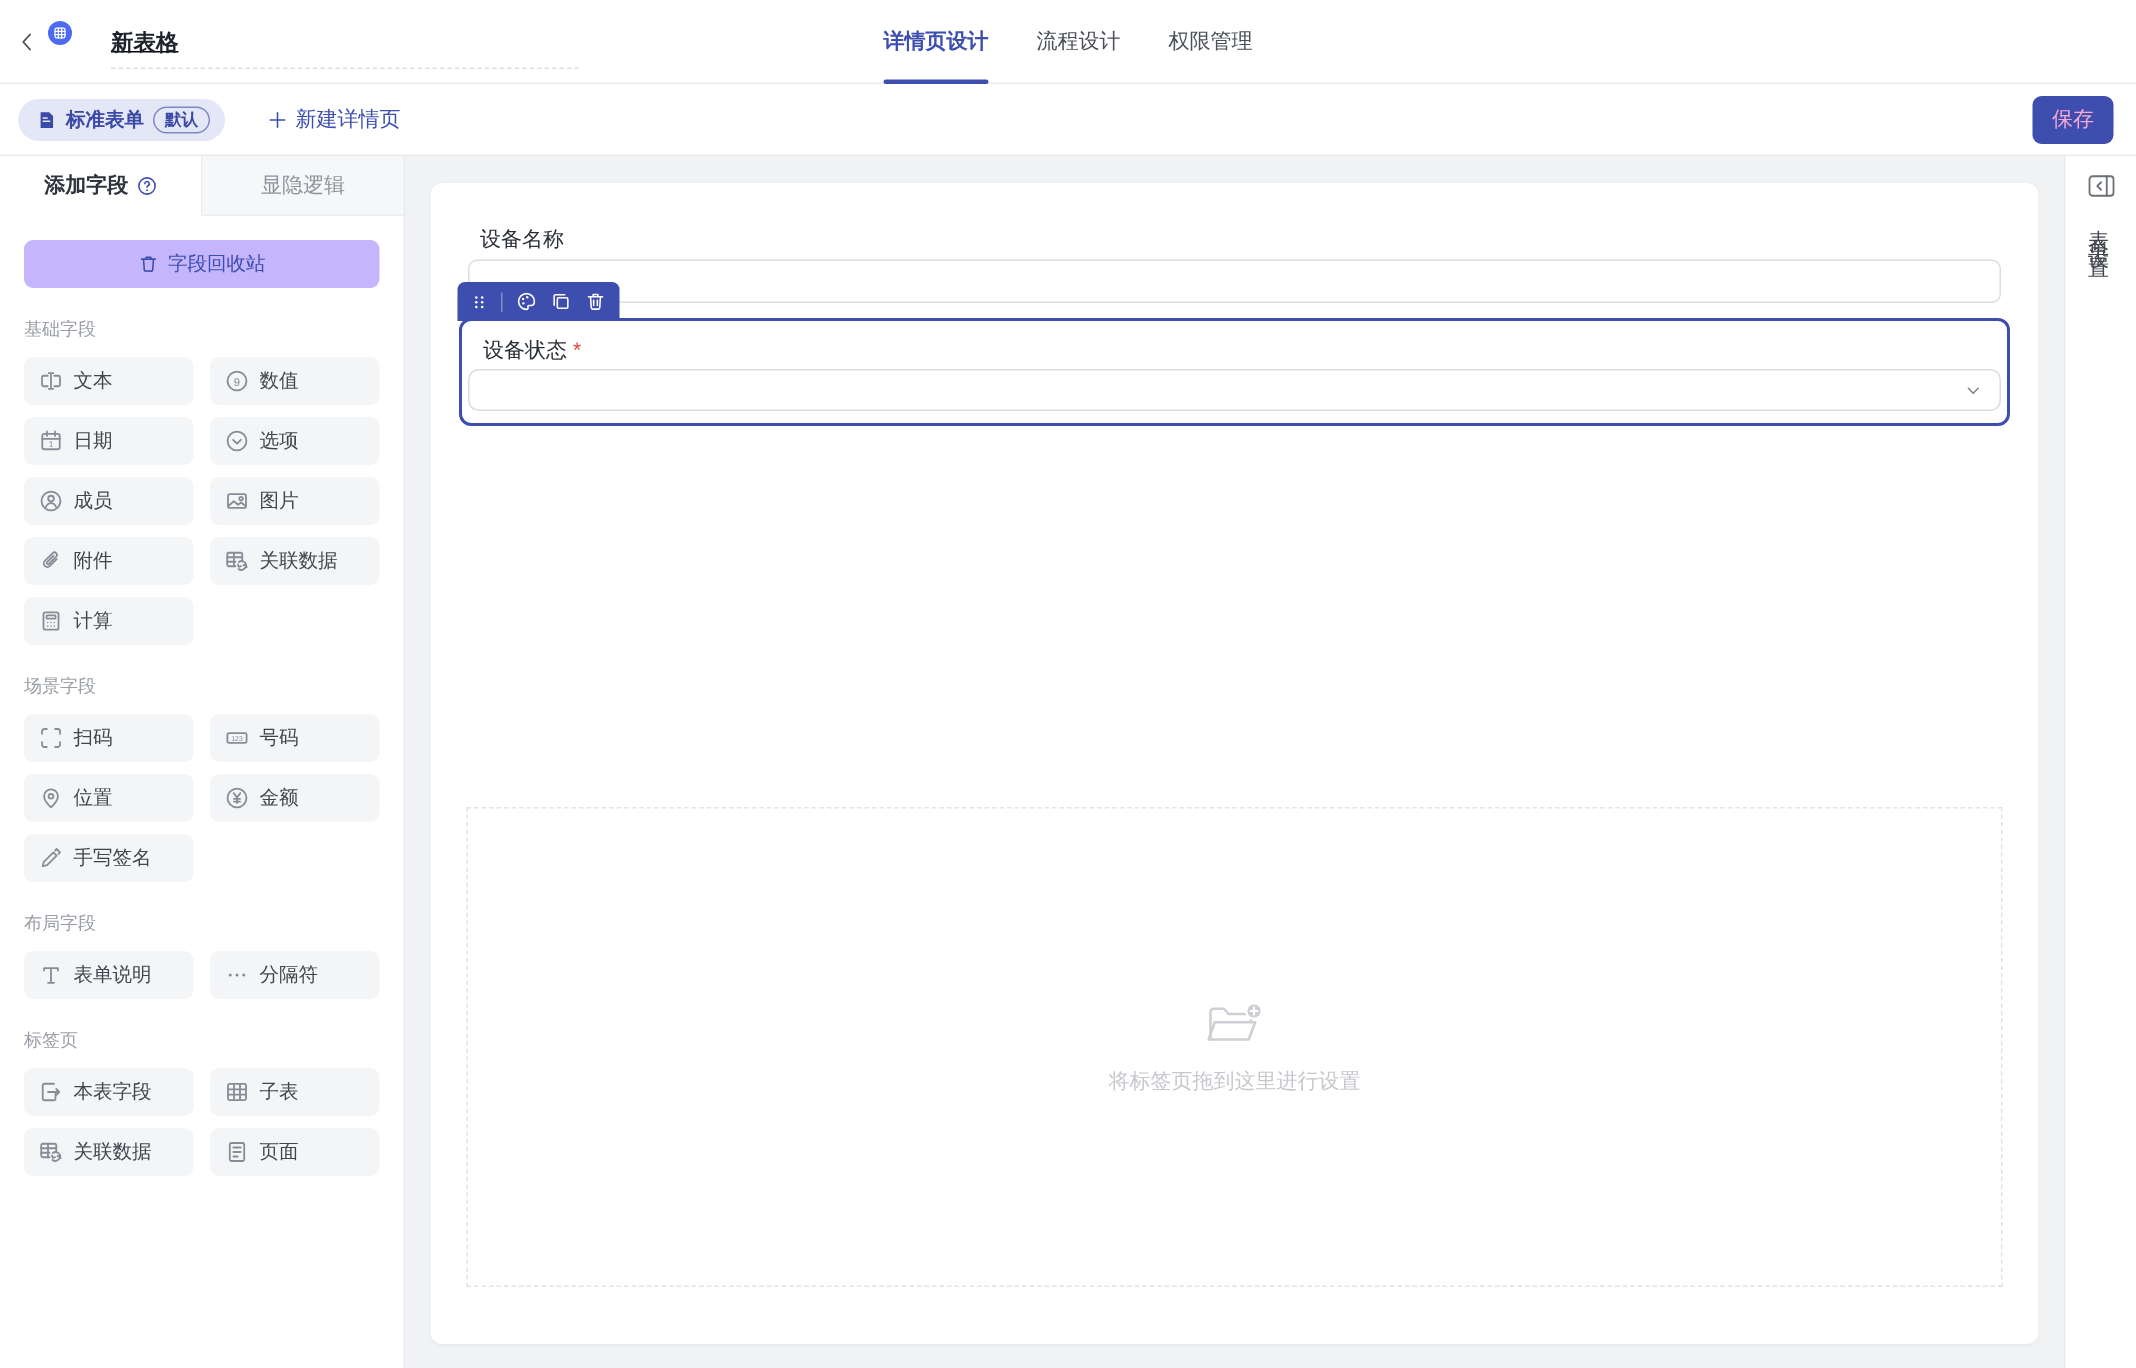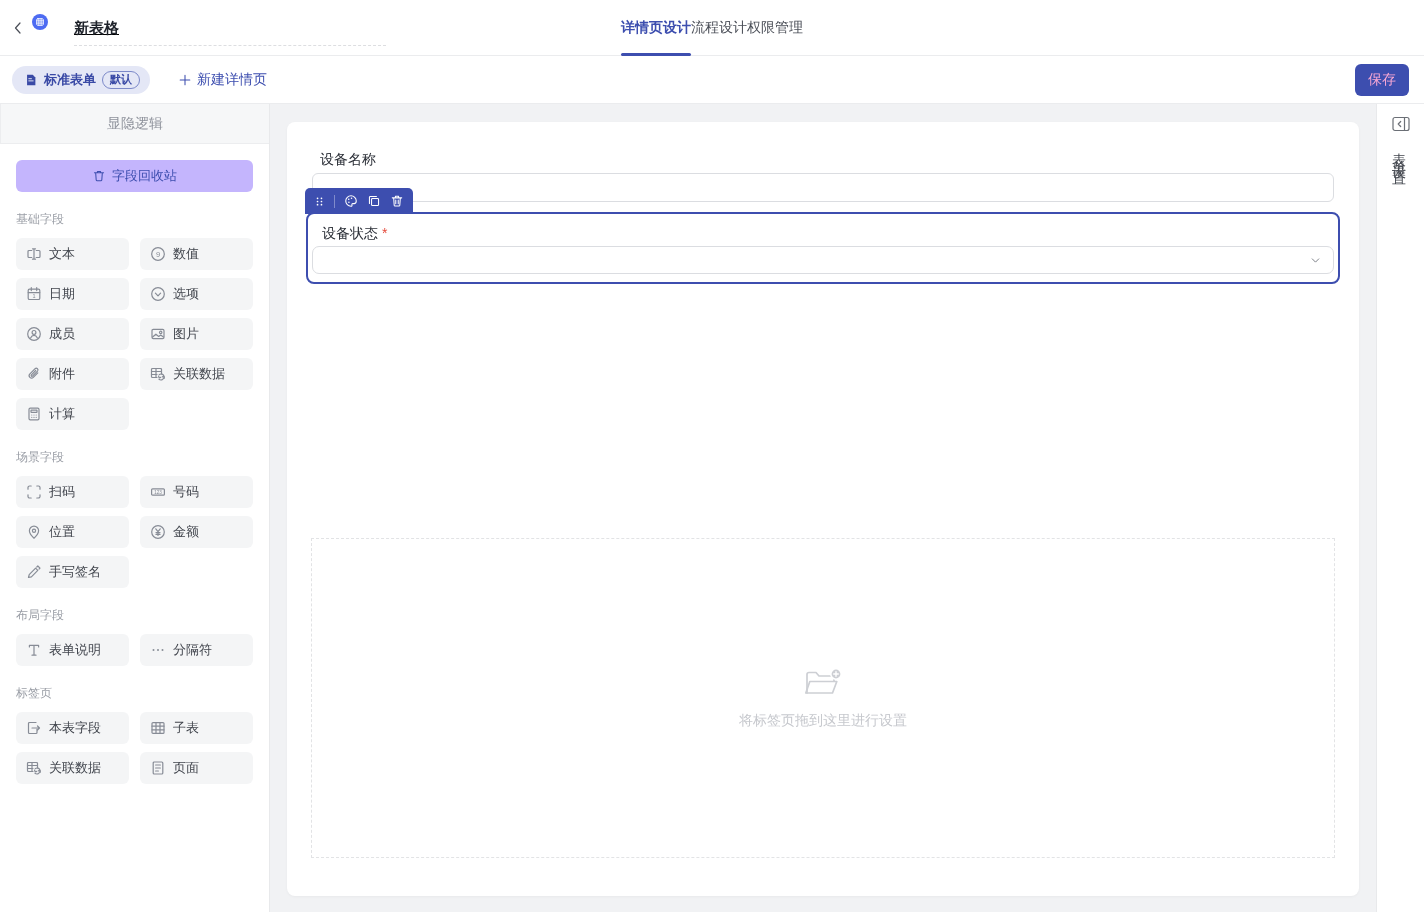--- a/index.html
+++ b/index.html
@@ -8,21 +8,21 @@
 
   
   .topbar { position:absolute; left:0; top:0; width:1424px; height:56px; background:#fff; border-bottom:1px solid #EBECEE; }
   .topbar-left { position:absolute; left:0; top:0; height:56px; display:flex; align-items:center; padding-left:8px;text-decoration:underline; }
   .back-btn { width:20px; height:20px; display:flex; align-items:center; justify-content:center; cursor:pointer; color:#4A4E57; }
   .app-icon { width:28px; height:28px; margin-left:4px; }
   .app-icon svg { width:28px; height:28px; display:block; }
   .title-wrap { position:relative; margin-left:14px; }
   .page-title { font-size:15px; font-weight:700; color:#1F232B; }
   .title-underline { position:absolute; left:0; top:26px; width:312px; border-bottom:1px dashed #DDDEE1; }
-  .top-tabs { position:absolute; left:0; top:0; width:1424px; height:56px; display:flex; justify-content:center; align-items:center; pointer-events:none; }
+  .top-tabs { position:absolute; left:0; top:0; width:1424px; height:56px; display:flex; justify-content:center; align-items:center; gap:32px; pointer-events:none; }
   .top-tab { position:relative; height:56px; display:flex; align-items:center; font-size:14px; color:#4A4E57; cursor:pointer; pointer-events:auto; }
   .top-tab.active { color:#3D4EAF; font-weight:700; }
   .top-tab.active::after { content:""; position:absolute; left:0; right:0; bottom:0; height:3px; background:#3D4EAF; border-radius:2px; }
 
   
   .subbar { position:absolute; left:0; top:56px; width:1424px; height:48px; background:#fff; border-bottom:1px solid #EBECEE; display:flex; align-items:center; }
   .form-pill { margin-left:12px; height:28px; display:inline-flex; align-items:center; gap:6px; padding:0 10px 0 12px; background:#E4E7F6; border-radius:14px; color:#3A4AA6; cursor:pointer; }
   .form-pill .fi { color:#3A4AA6; }
   .form-pill-label { font-size:13px; font-weight:700;font-family:Liberation Serif, serif; }
   .default-badge { height:18px; display:inline-flex; align-items:center; padding:0 7px; border:1px solid #7C89C9; border-radius:10px; font-size:11px; font-weight:700; color:#3A4AA6; }
@@ -136,20 +136,30 @@
         </span>
       <span>新建详情页</span>
     </div>
     <button class="save-btn">保存</button>
   </div>
 
   <div class="body">
 
     <aside class="sidebar">
       <div class="side-tabs">
+        <div class="side-tab active">
+          <span>添加字段</span>
+          <span class="help-icon fi">
+              <svg viewBox="0 0 16 16" style="width:14px;height:14px">
+                <circle cx="8" cy="8" r="6.2" fill="none" stroke="currentColor" stroke-width="1.2" stroke-linecap="round" stroke-linejoin="round"></circle>
+                <path d="M6.3 6.2a1.7 1.7 0 1 1 2.4 1.6c-.5.25-.7.6-.7 1.1" fill="none" stroke="currentColor" stroke-width="1.2" stroke-linecap="round" stroke-linejoin="round"></path>
+                <circle cx="8" cy="11.2" r=".7" fill="currentColor"></circle>
+              </svg>
+            </span>
+        </div>
         <div class="side-tab inactive">
           <span>显隐逻辑</span>
         </div>
       </div>
 
       <div class="recycle-btn">
         <span class="fi">
             <svg viewBox="0 0 16 16" style="width:14px;height:14px">
               <path d="M2.8 4.3h10.4M6.2 4.3V2.8h3.6v1.5M4.2 4.3l.6 8.2a1 1 0 0 0 1 .9h4.4a1 1 0 0 0 1-.9l.6-8.2" fill="none" stroke="currentColor" stroke-width="1.2" stroke-linecap="round" stroke-linejoin="round"></path>
             </svg>

